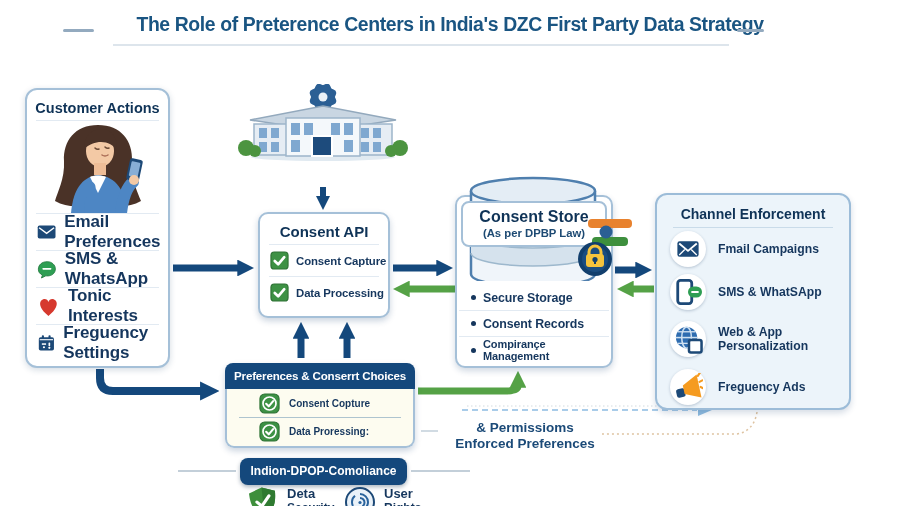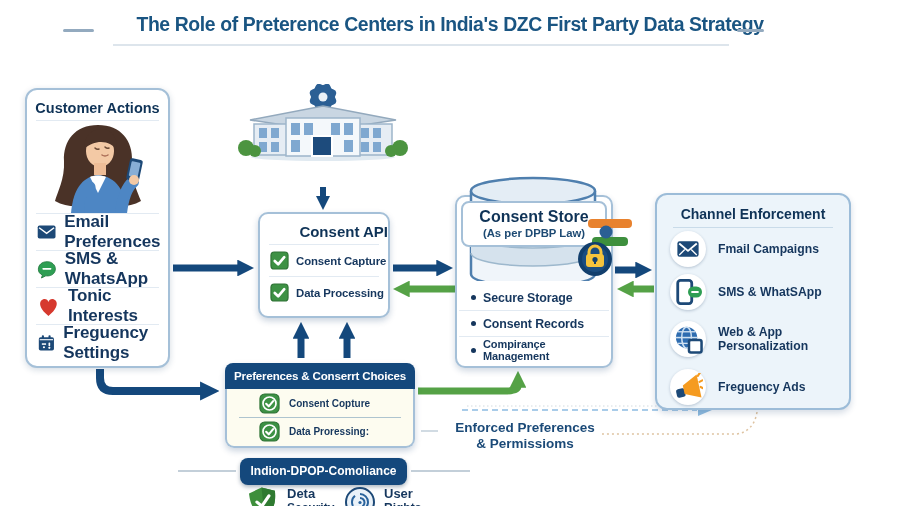--- a/index.html
+++ b/index.html
@@ -33,21 +33,21 @@
   
   .prefcenter{position:absolute;left:230px;top:84px;width:186px;z-index:2;}
   .pc-pill{position:absolute;left:13px;top:66px;width:160px;height:31px;background:#14487c;
     border-radius:8px;color:#fff;font-weight:bold;font-size:14.5px;text-align:center;line-height:31px;
     box-shadow:0 2px 4px rgba(10,40,70,.35);}
 
   
   .capi{position:absolute;left:258px;top:212px;width:132px;height:106px;background:#fff;
     border:2px solid #a5c0d8;border-radius:10px;z-index:2;box-shadow:0 3px 6px rgba(20,60,110,.22);
     display:flex;flex-direction:column;padding-top:6px;}
-  .capi .boxtitle{font-size:15px;height:24px;line-height:24px;text-align:right;}
+  .capi .boxtitle{font-size:15px;height:24px;line-height:24px;}
   .capi-row{height:31px;display:flex;align-items:center;gap:7px;padding:0 0 0 10px;}
   .capi-row .lbl{font-size:11.4px;font-weight:bold;color:#15365d;letter-spacing:-0.1px;}
 
   
   .cstore{position:absolute;left:455px;top:175px;width:160px;height:195px;z-index:2;}
   .cs-outer{position:absolute;left:0;top:20px;width:158px;height:173px;background:#fff;
     border:2px solid #a5c0d8;border-radius:10px;box-shadow:0 3px 6px rgba(20,60,110,.2);}
   .cs-cyl{position:absolute;left:13px;top:0;}
   .cs-titlebox{position:absolute;left:6px;top:26px;width:146px;height:46px;background:#fff;
     border:2px solid #a5c0d8;border-radius:8px;text-align:center;padding-top:4px;}
@@ -406,17 +406,17 @@
         <path d="M9,20 a8,8 0 0 1 -1,-4 a8,8 0 0 1 3,-6.3" fill="none" stroke="#2a639c" stroke-width="2"></path>
         <circle cx="16" cy="16.5" r="1.6" fill="#2a639c"></circle>
       </svg>
     <span class="txt">
       <div class="lbl">User</div>
       <div class="sub">Rights</div>
     </span>
   </div>
 
   <div class="enforced">
+    <div>&amp; Permissioms</div>
     <div>Enforced Preferences</div>
-    <div>&amp; Permissioms</div>
   </div>
 
 </div>
 
 </body></html>

